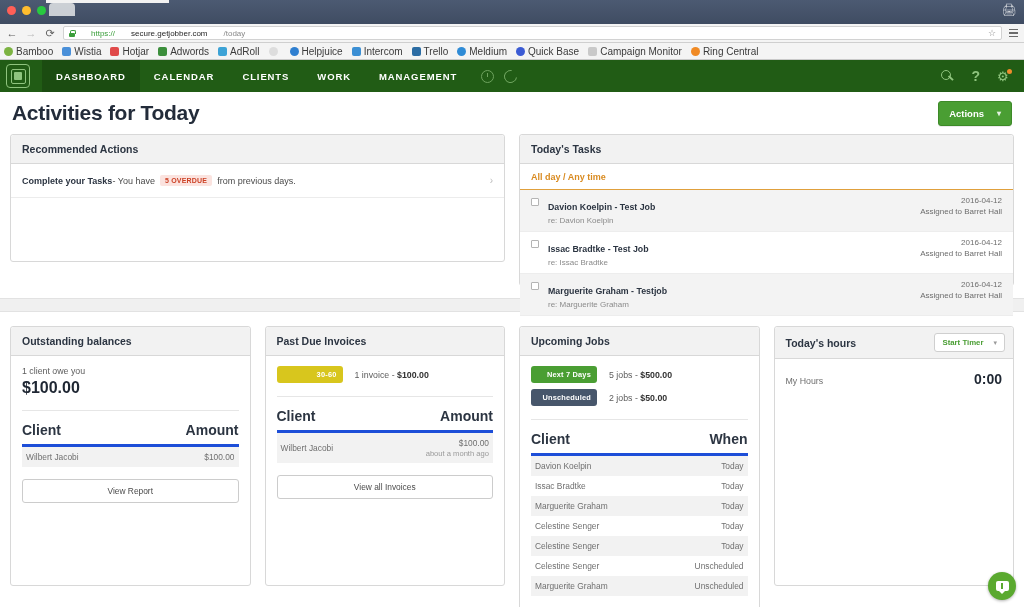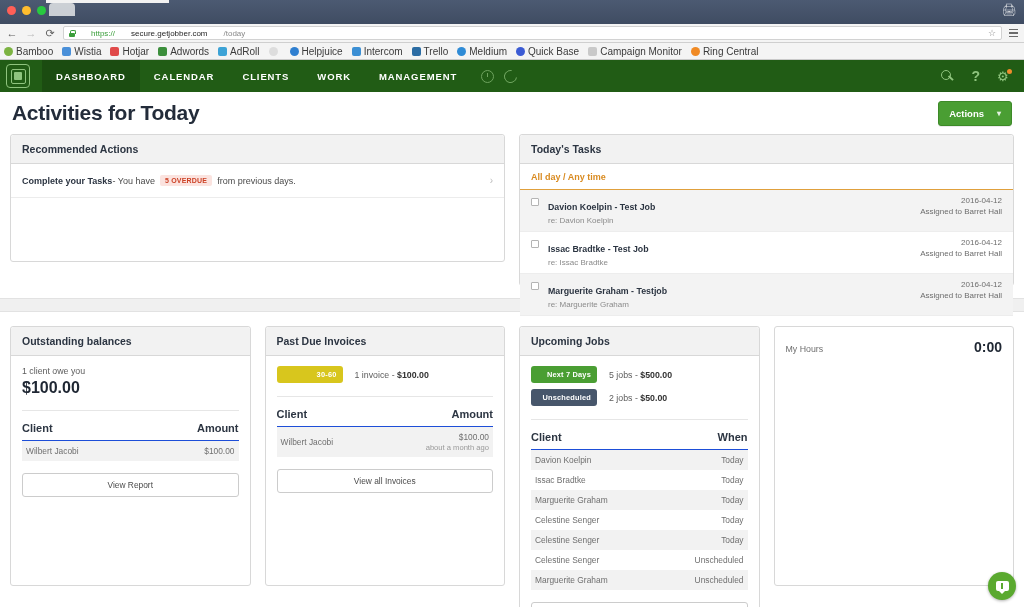--- a/index.html
+++ b/index.html
@@ -200,22 +200,22 @@
   .row-bottom { display: flex; gap: 14px; padding: 14px 10px 0 10px; align-items: flex-start; }
   .col { flex: 1 1 0; }
   .card-bottom { min-height: 260px; display: flex; flex-direction: column; }
 
   .owe-label { font-size: 8.8px; color: #5c5c5c; }
   .owe-amount { font-size: 16px; font-weight: bold; color: #1f2733; margin-top: 3px; }
   .hr { height: 1px; background: #e6e6e6; margin: 13px 0 8px 0; }
 
   table.mini { width: 100%; border-collapse: collapse; }
   table.mini th {
-    text-align: left; font-size: 11px; font-weight: bold; color: #2c3542;
-    padding: 3px 0 6px 0; border-bottom: 1px solid #1d4ed8;
+    text-align: left; font-size: 14px; font-weight: bold; color: #2c3542;
+    padding: 3px 0 6px 0; border-bottom: 3px solid #1d4ed8;
   }
   table.mini th.r, table.mini td.r { text-align: right; }
   table.mini td {
     font-size: 8.4px; color: #6f6f6f; padding: 5px 0;
   }
   table.mini tr.shade td { background: #f2f2f2; }
   table.mini td.pad-l { padding-left: 4px; }
   table.mini td.pad-r { padding-right: 4px; }
   .sub-note { display: block; font-size: 7.6px; color: #9a9a9a; margin-top: 1px; }
 
@@ -554,20 +554,27 @@
                 </tr>
               </tbody>
           </table>
           <div class="btn-outline">Show 1 more jobs</div>
         </div>
       </div>
     </div>
 
     <div class="col">
       <div class="card card-bottom">
+        <div class="hours-head">
+          <span class="hours-title">Today's hours</span>
+          <span class="timer-btn">
+            <span>Start Timer</span>
+            <span class="timer-caret">▾</span>
+          </span>
+        </div>
         <div class="hours-row">
           <span class="hours-label">My Hours</span>
           <span class="hours-value">0:00</span>
         </div>
       </div>
     </div>
 
   </div>
 
   <div class="fab">

